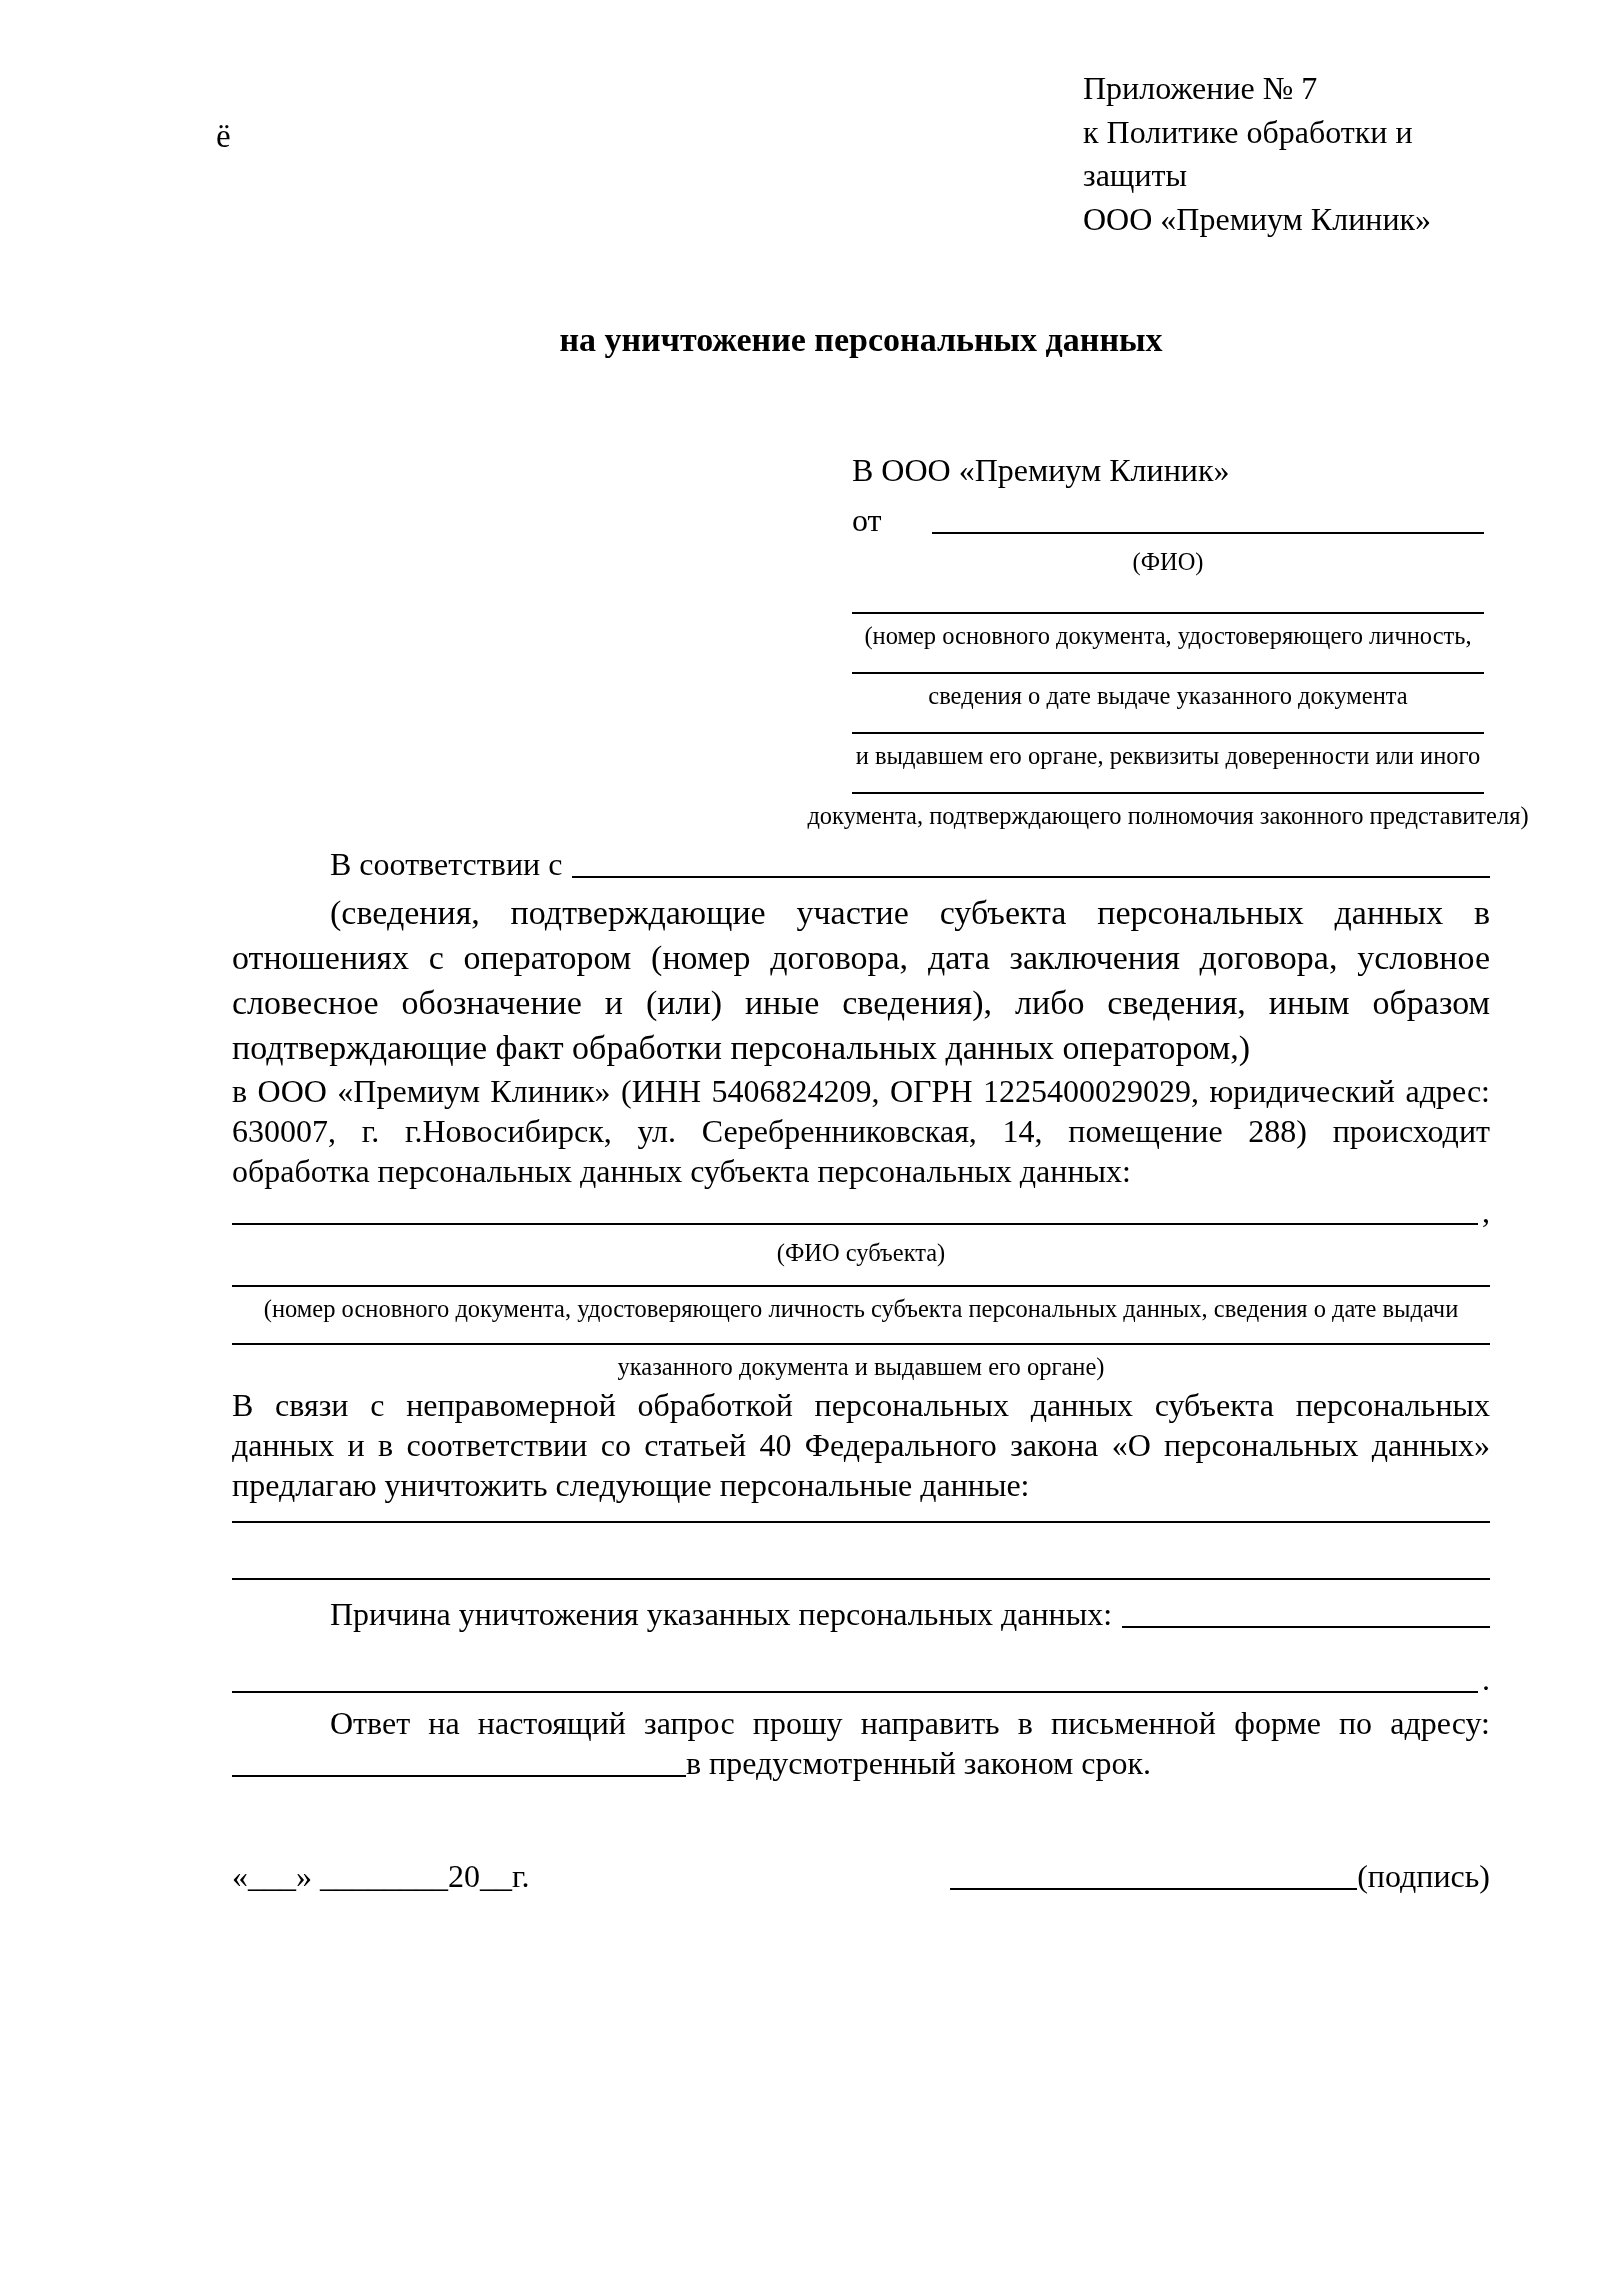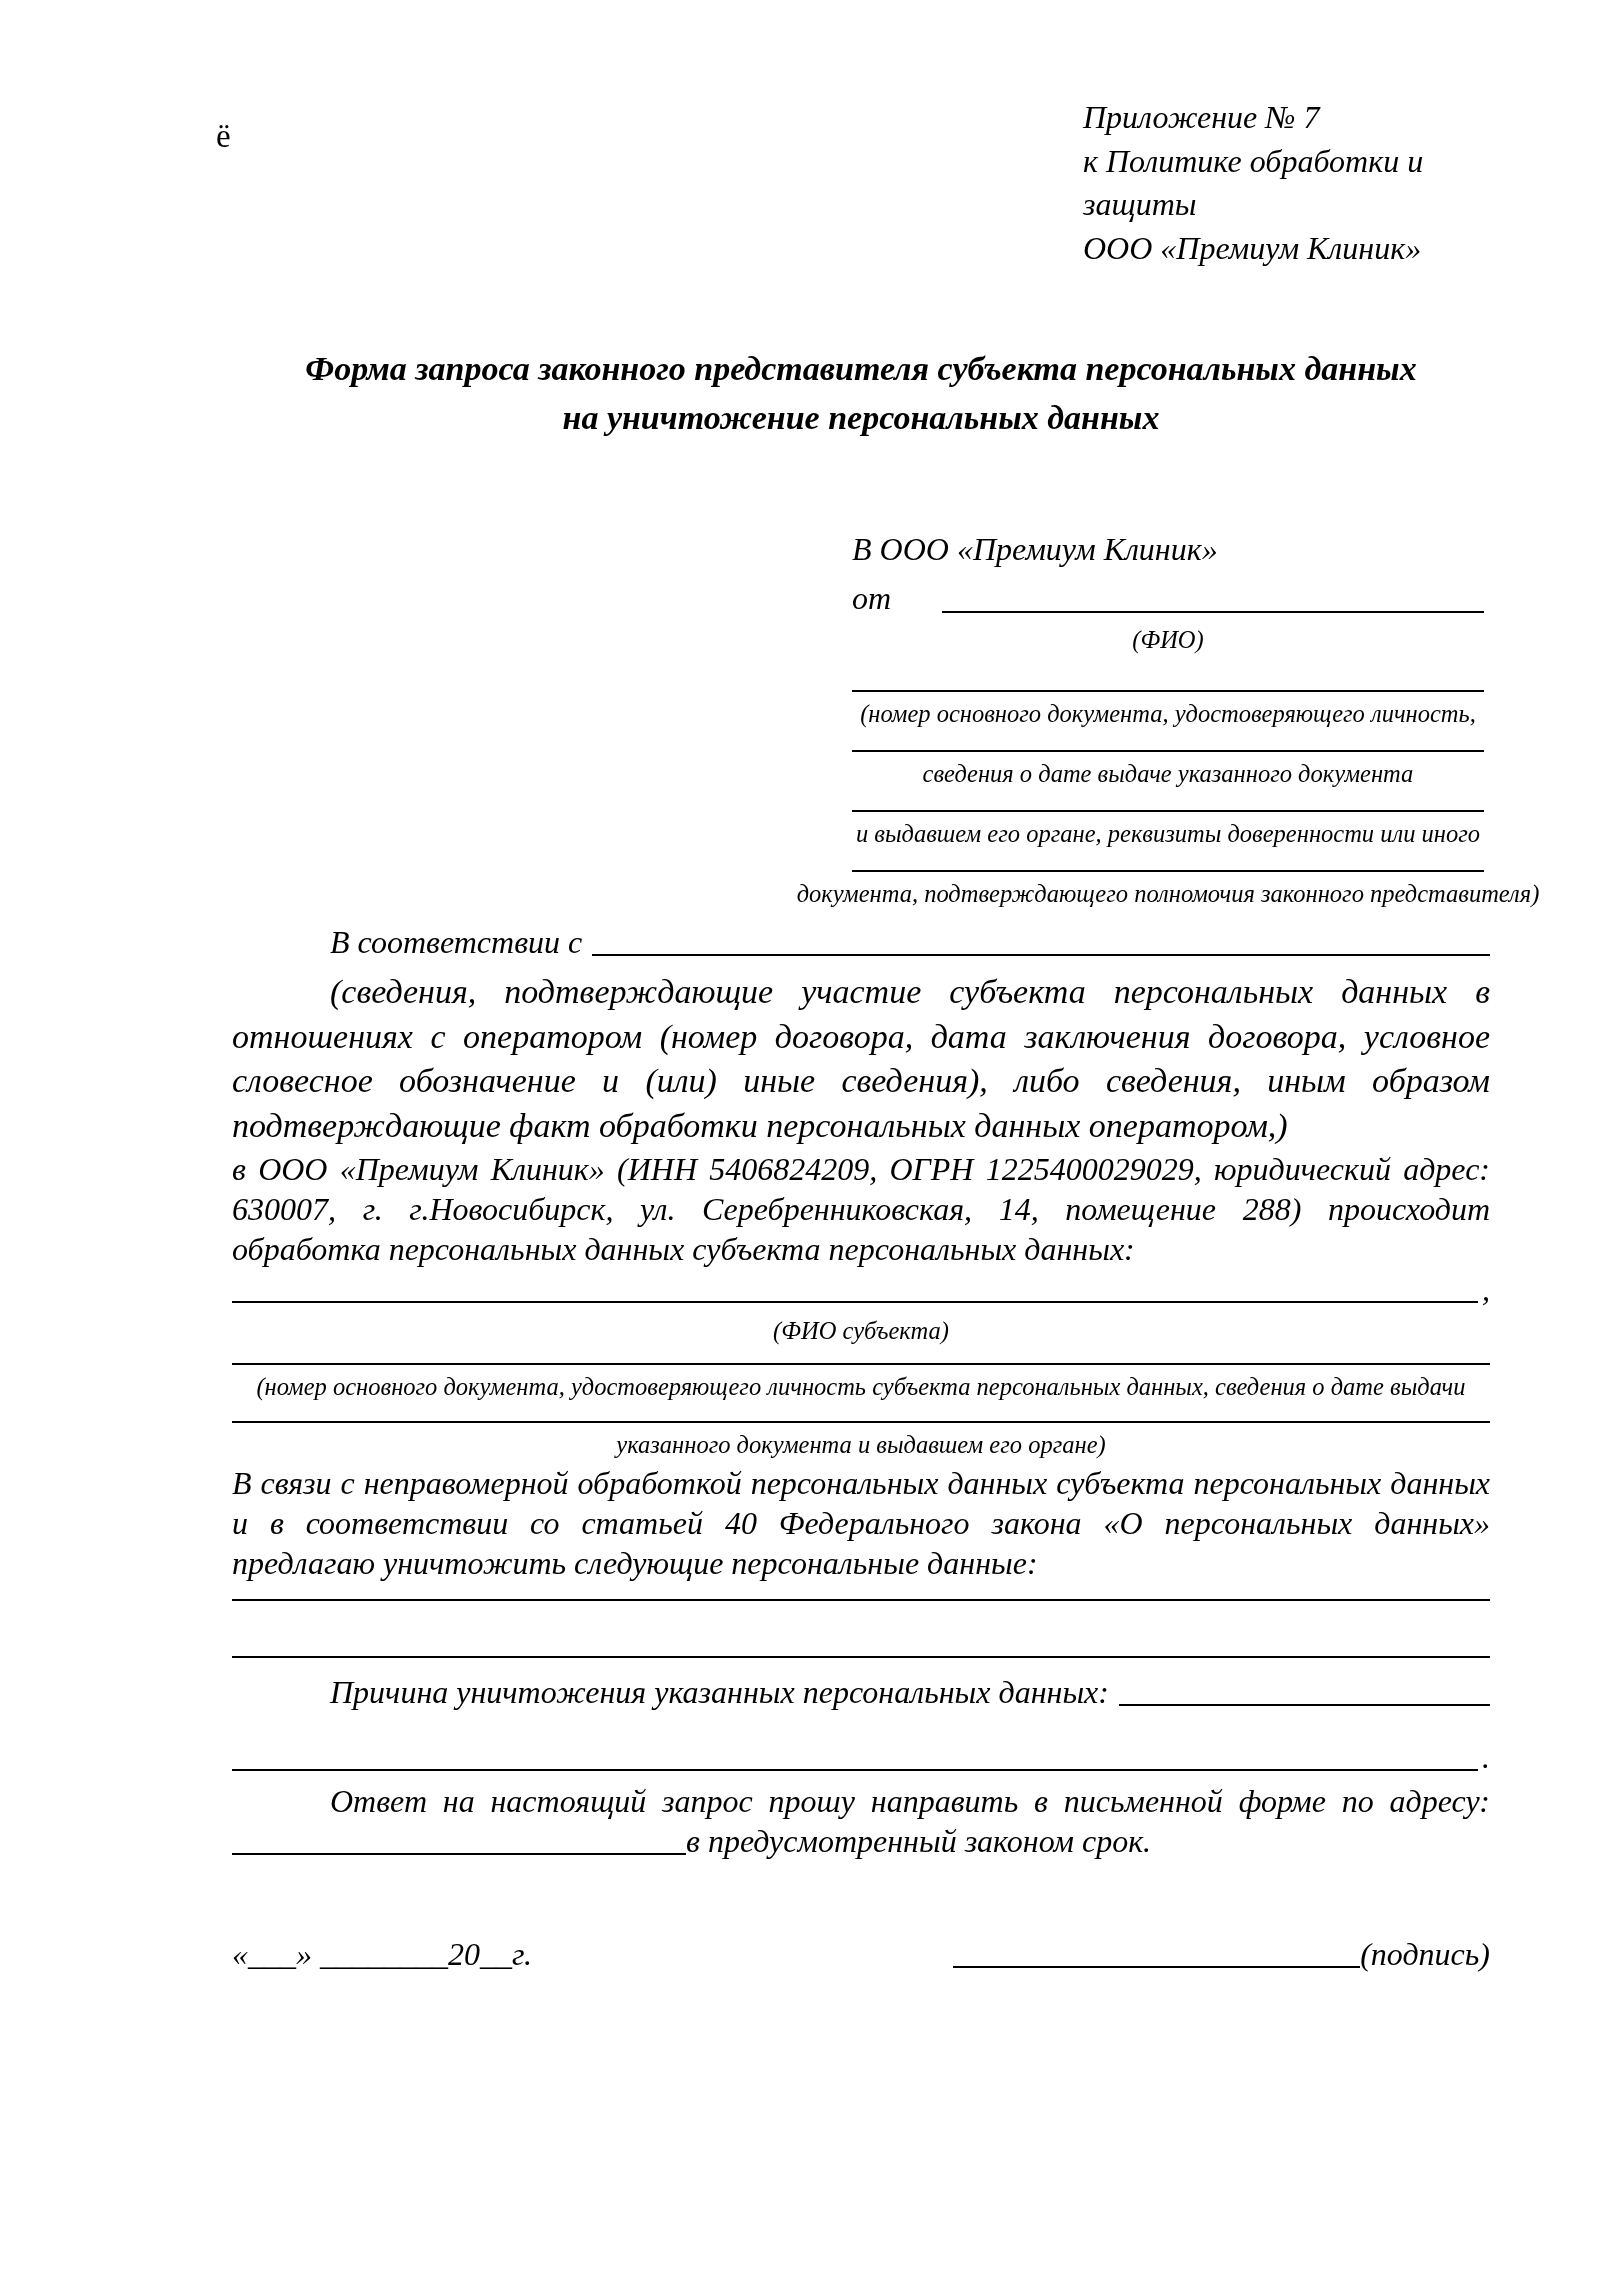--- a/index.html
+++ b/index.html
@@ -16,24 +16,23 @@
     position: absolute;
     left: 216px;
     top: 118px;
     font-size: 33px;
   }
   .content {
     position: absolute;
     left: 232px;
     top: 0;
     width: 1258px;
-    padding-top: 96px;
+    padding-top: 67px;
     font-size: 32px;
     line-height: 1.25;
-    font-style: italic;
   }
   .hdr { margin-left: 851px; line-height: 1.36; }
   .title-block {
     margin-top: 74px;
     text-align: center;
     font-weight: bold;
     font-size: 34px;
     line-height: 1.45;
   }
   .title-block div { white-space: nowrap; }
@@ -109,21 +108,20 @@
 
   <div class="content">
 
     <div class="hdr">
       <div>Приложение № 7</div>
       <div>к Политике обработки и защиты</div>
       <div>ООО «Премиум Клиник»</div>
     </div>
 
     <div class="title-block">
-      <div>Форма запроса законного представителя субъекта персональных данных</div>
       <div>на уничтожение персональных данных</div>
     </div>
 
     <div class="addr">
       <div>В ООО «Премиум Клиник»</div>
       <div class="row from-row">
         <span class="lead">от</span>
         <span class="linefill"></span>
       </div>
       <div class="cap">(ФИО)</div>

